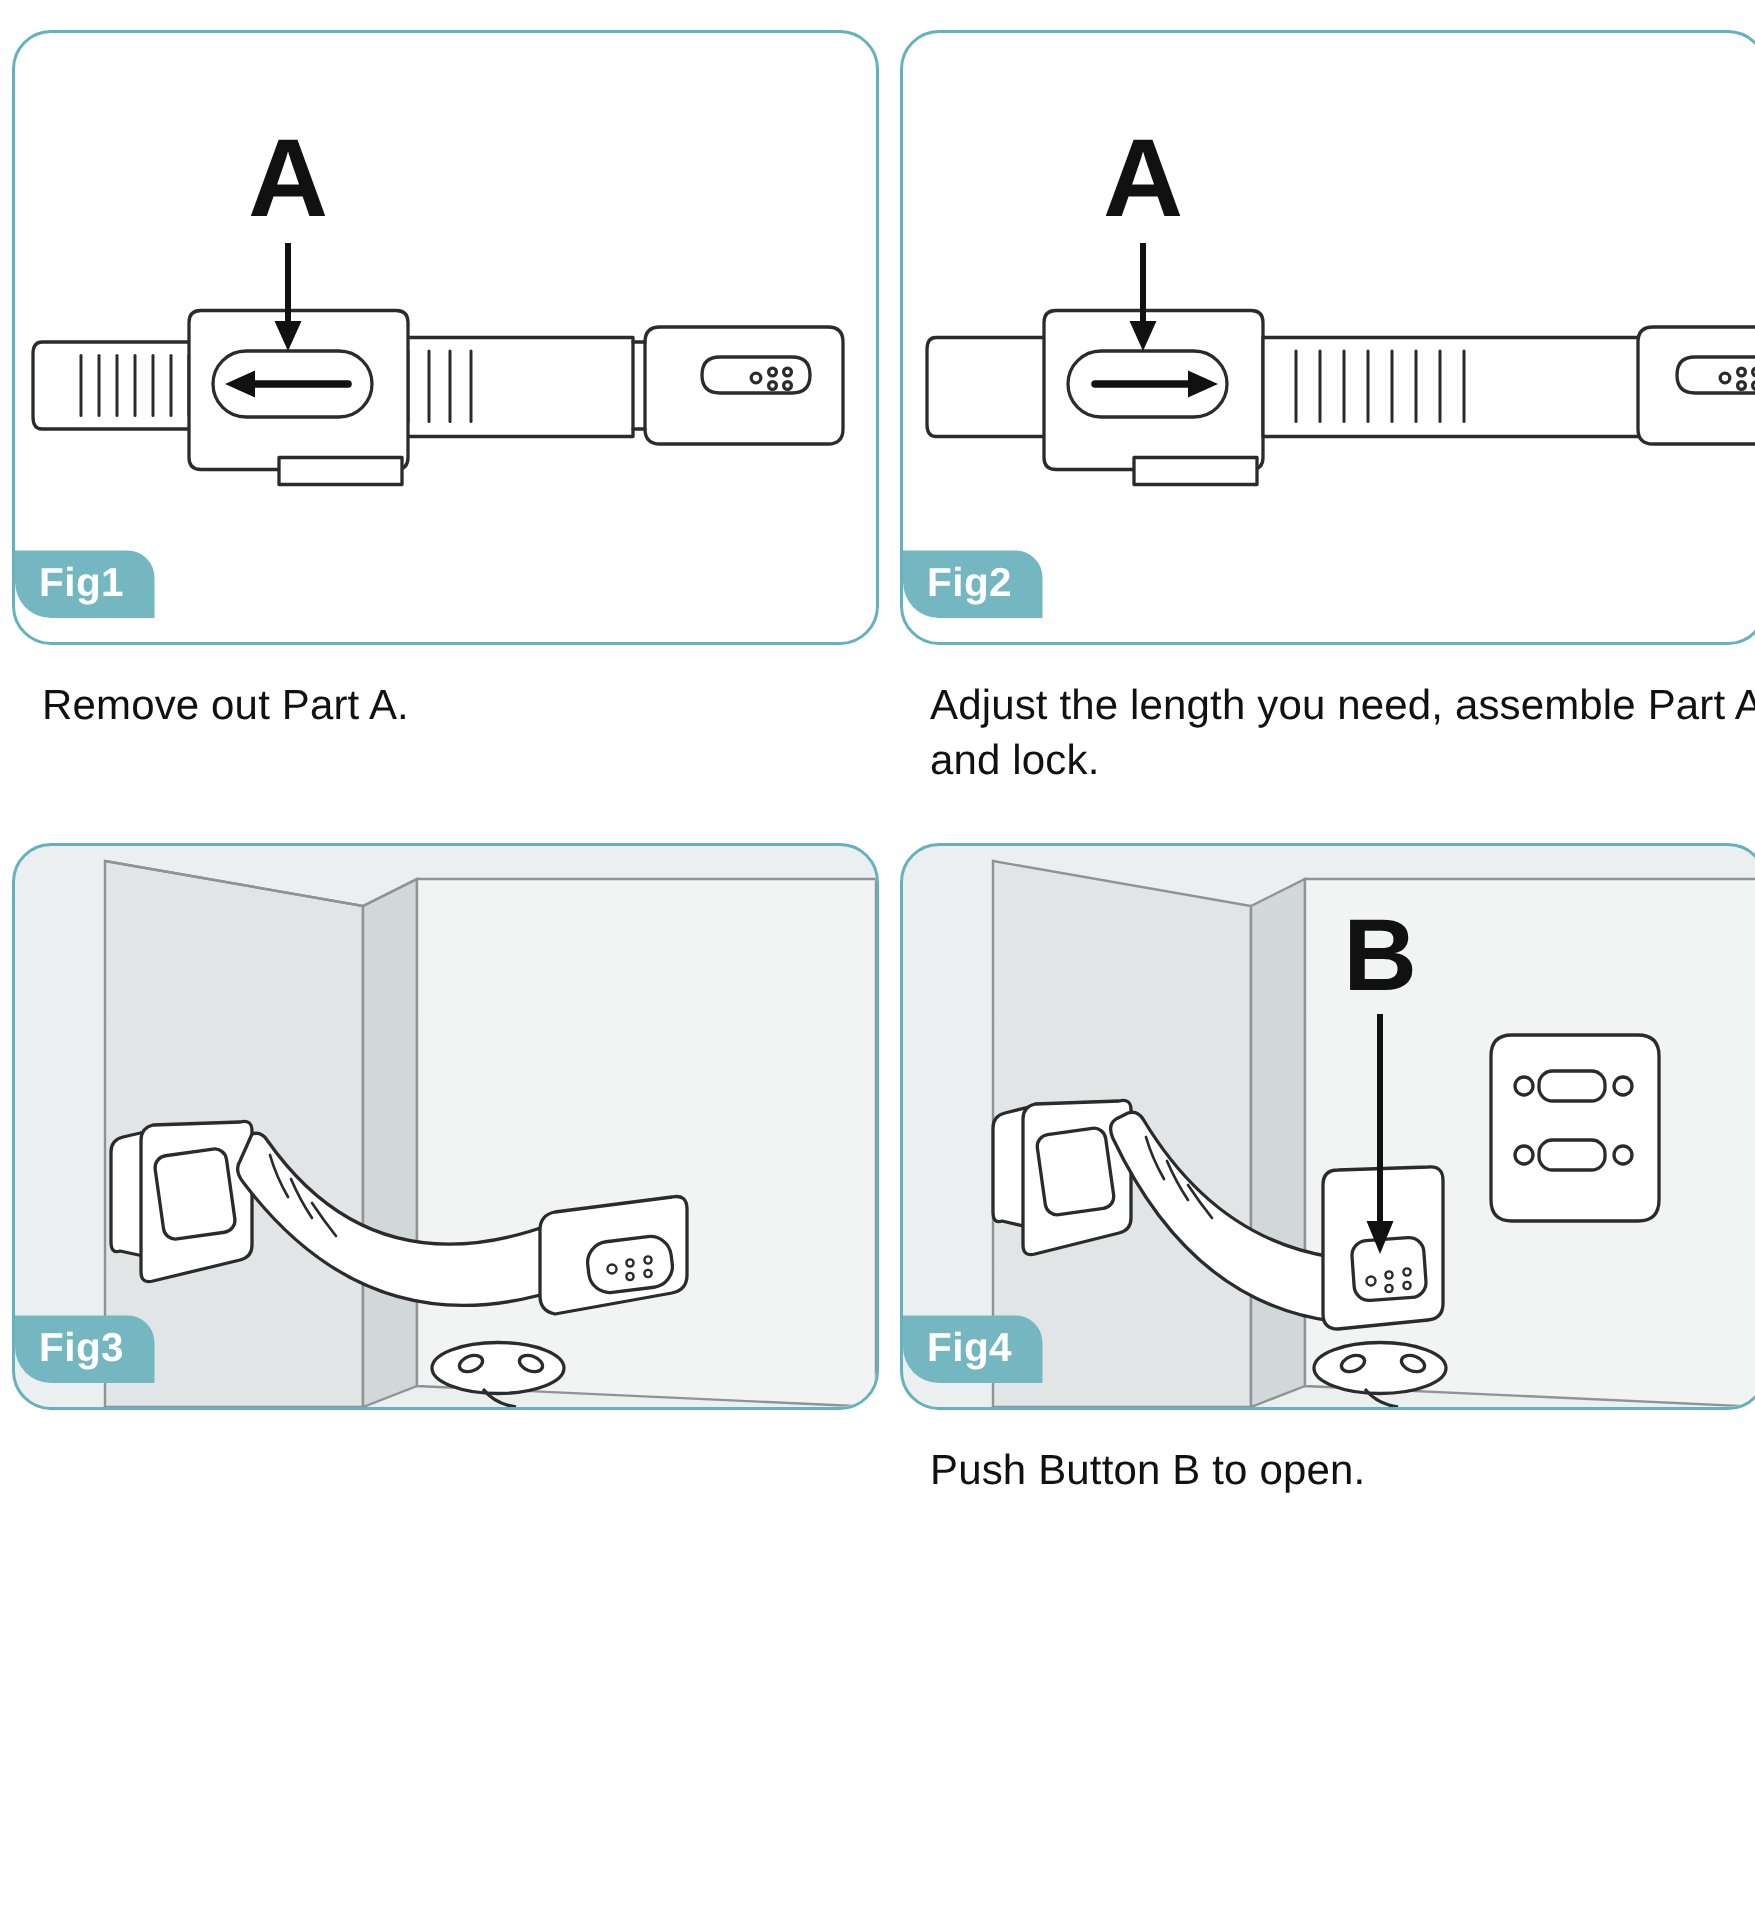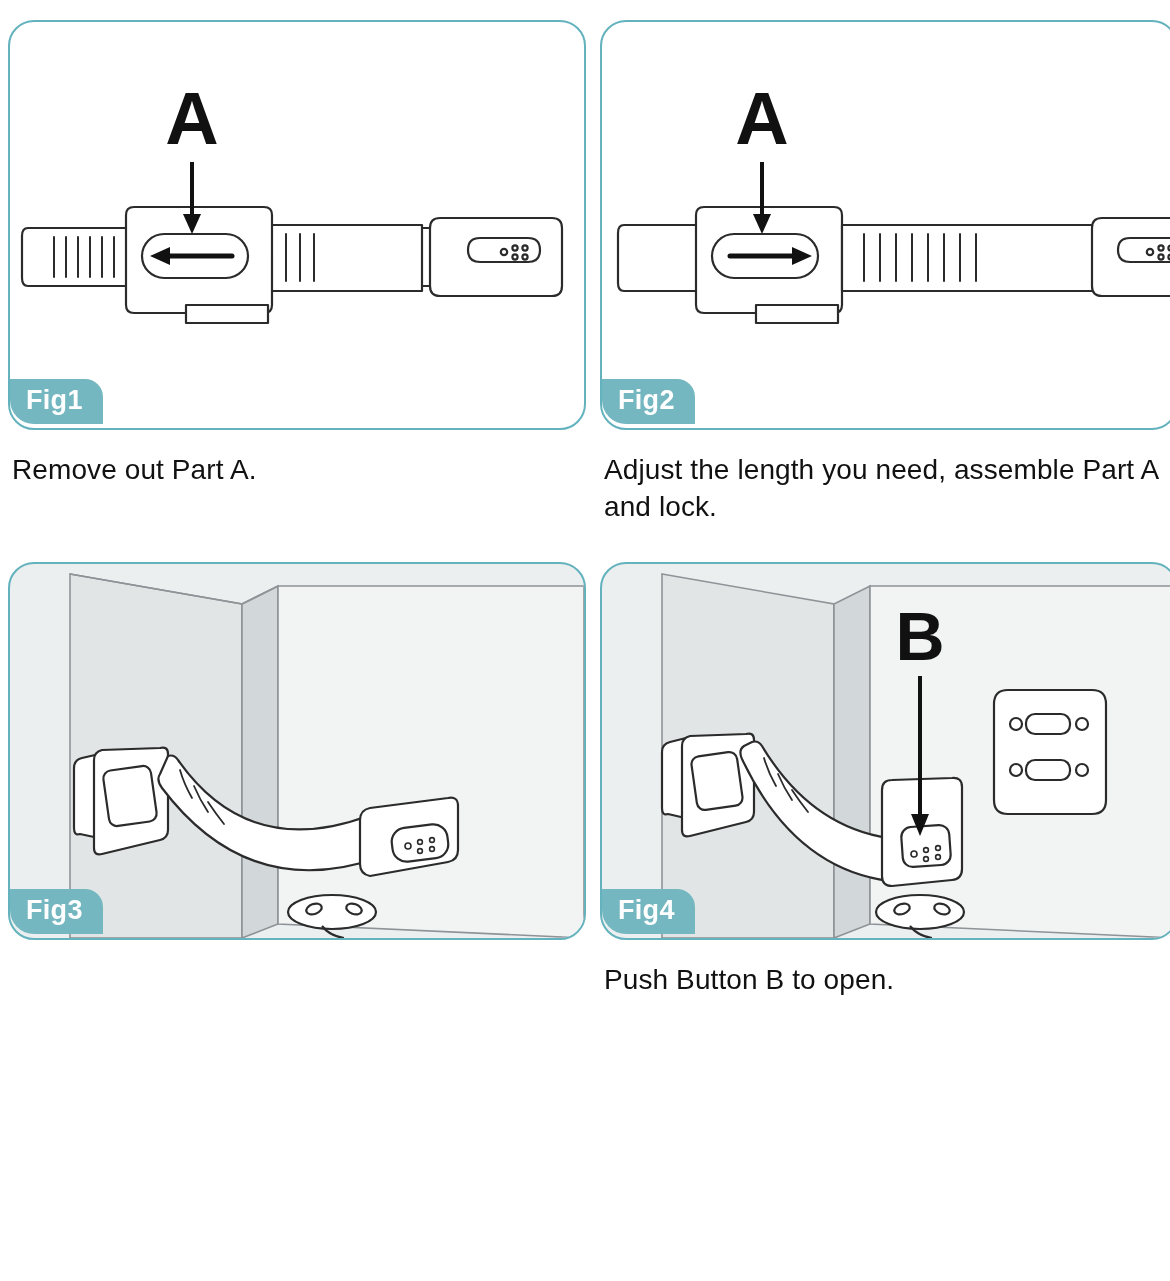--- a/index.html
+++ b/index.html
@@ -42,33 +42,33 @@
     background: #ffffff;
     height: 410px;
   }
   .panel.photo {
     background: #eceff0;
     height: 378px;
   }
   .fig-tag {
     position: absolute;
     left: 0;
-    bottom: 4px;
+    bottom: 16px;
     background: #74b7c0;
     color: #ffffff;
     font-size: 27px;
     font-weight: bold;
     letter-spacing: 0.3px;
     padding: 8px 20px 10px 16px;
     border-top-right-radius: 18px;
     border-bottom-left-radius: 24px;
     line-height: 1;
   }
   .caption {
-    margin: 22px 4px 0 4px;
+    margin: 22px 4px 0 20px;
     font-size: 28px;
     line-height: 1.32;
     color: #111111;
     letter-spacing: 0.1px;
   }
   .row2 {
     margin-top: 36px;
   }
   .svgwrap {
     position: absolute;

